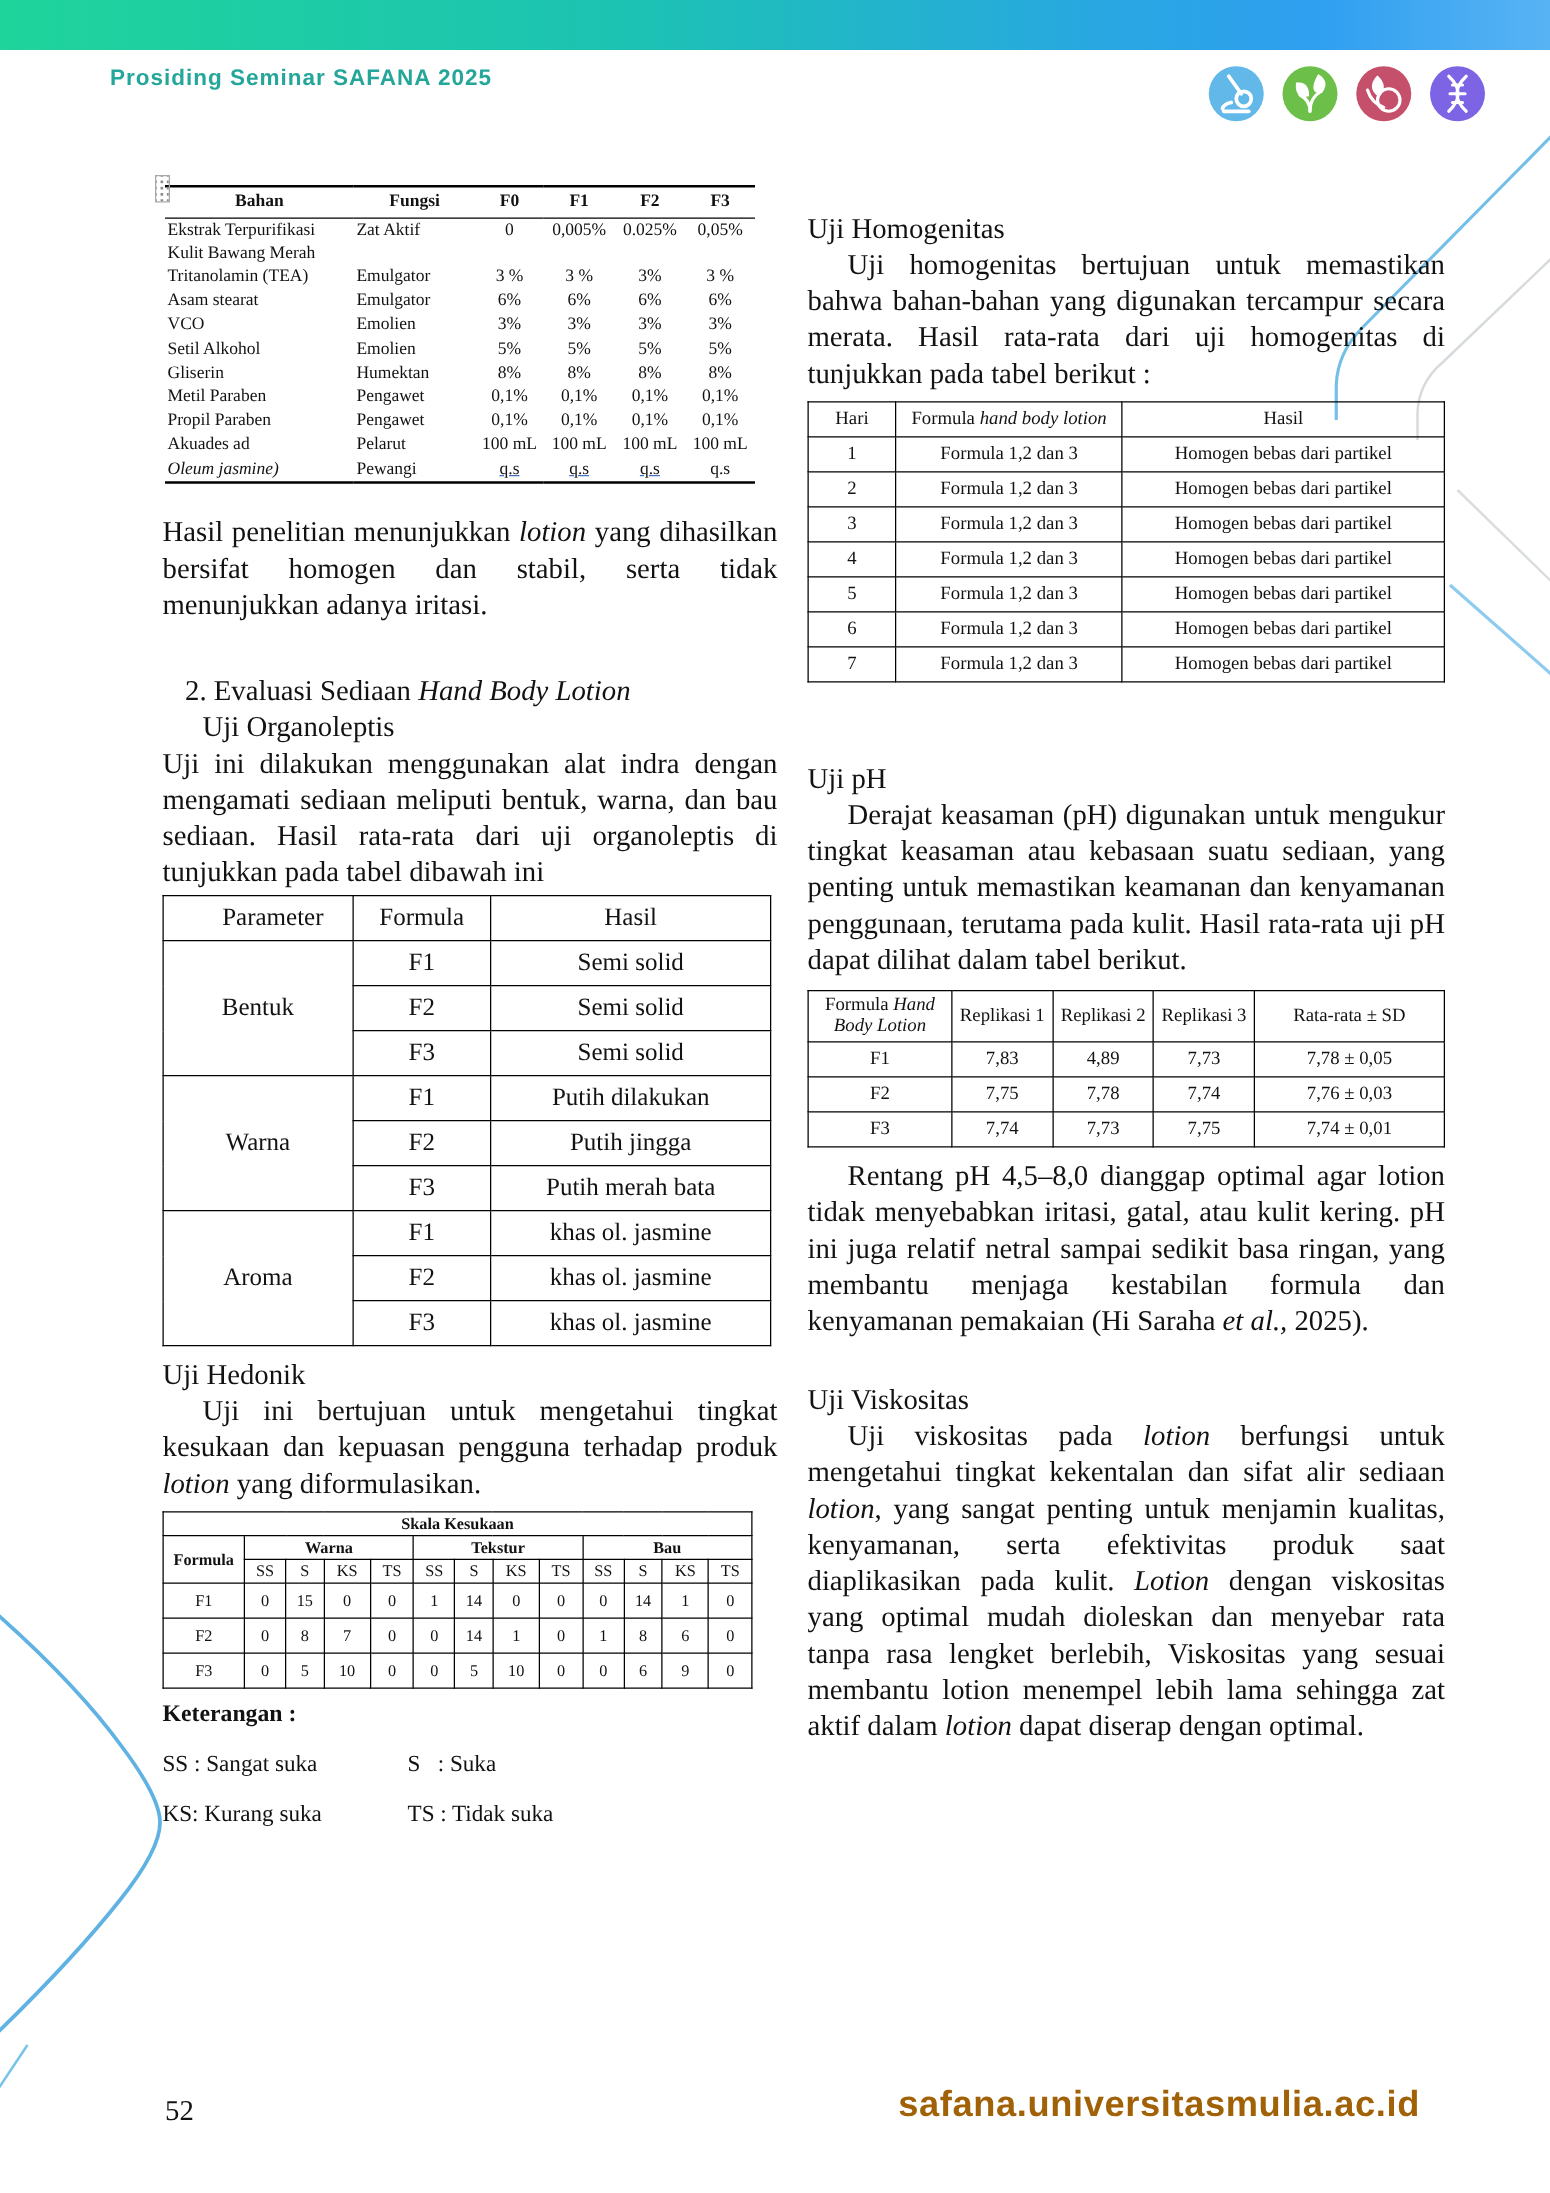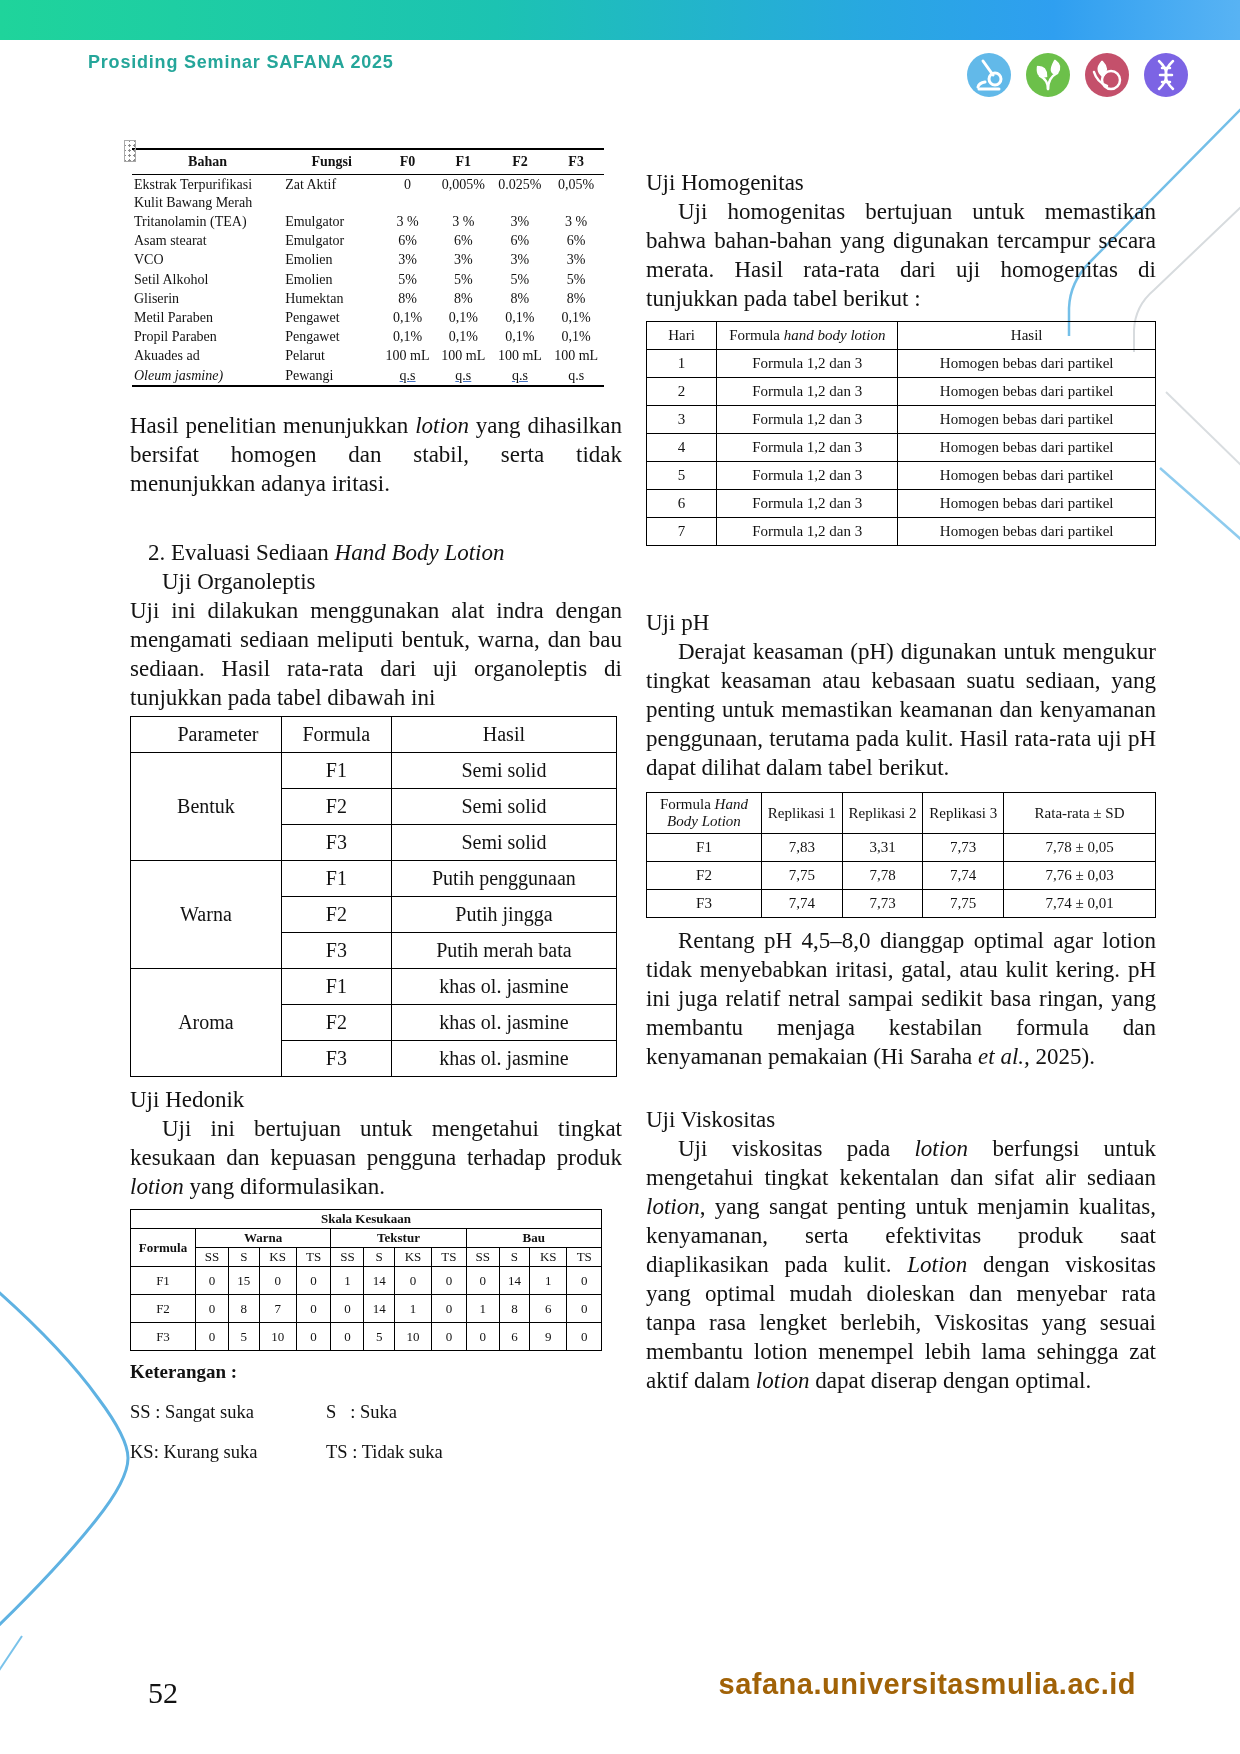--- a/index.html
+++ b/index.html
@@ -49,21 +49,21 @@
   .t-hom .w-hari{width:64px;} .t-hom .w-formula{width:182px;} .t-hom .w-hasil{width:264px;}
   
   .t-ph{border-collapse:collapse;width:510px;font-size:15px;margin-top:10px;}
   .t-ph th,.t-ph td{border:1.5px solid #000;text-align:center;font-weight:normal;padding:3px 4px;height:21px;}
   .t-ph .w-c0{width:118px;} .t-ph .w-rep{width:75px;} .t-ph .w-avg{width:167px;}
   
   .ket{font-size:19px;font-weight:bold;margin-top:10px;}
   .leg{font-size:18.5px;margin-top:16px;white-space:pre;}
   .leg .c1{display:inline-block;width:196px;}
   
-  .pgnum{position:absolute;left:148px;top:1676px;font-size:30px;}
+  .pgnum{position:absolute;left:132px;top:1676px;font-size:23px;}
   .site{position:absolute;right:104px;top:1668px;font-family:"Liberation Sans",sans-serif;
         font-weight:bold;font-size:29px;letter-spacing:0.5px;color:#a16207;}
   
   .deco{position:absolute;left:0;top:0;pointer-events:none;}
   .spacer-gap1{margin-top:24px;}
   .spacer-gap2{margin-top:40px;}
   .spacer-gap3{margin-top:62px;}
   .spacer-gap4{margin-top:34px;}
   .mt8{margin-top:8px;}
 </style>
@@ -247,21 +247,21 @@
         <td>F2</td>
         <td>Semi solid</td>
       </tr>
       <tr>
         <td>F3</td>
         <td>Semi solid</td>
       </tr>
       <tr>
         <td rowspan="3">Warna</td>
         <td>F1</td>
-        <td>Putih penggunaan</td>
+        <td>Putih dilakukan</td>
       </tr>
       <tr>
         <td>F2</td>
         <td>Putih jingga</td>
       </tr>
       <tr>
         <td>F3</td>
         <td>Putih merah bata</td>
       </tr>
       <tr>
@@ -419,21 +419,21 @@
           <tr>
         <th class="w-c0"><span>Formula </span><span class="it">Hand Body Lotion</span></th>
         <th class="w-rep">Replikasi 1</th>
         <th class="w-rep">Replikasi 2</th>
         <th class="w-rep">Replikasi 3</th>
         <th class="w-avg">Rata-rata ± SD</th>
       </tr>
       <tr>
         <td>F1</td>
         <td>7,83</td>
-        <td>3,31</td>
+        <td>4,89</td>
         <td>7,73</td>
         <td>7,78 ± 0,05</td>
       </tr>
       <tr>
         <td>F2</td>
         <td>7,75</td>
         <td>7,78</td>
         <td>7,74</td>
         <td>7,76 ± 0,03</td>
       </tr>

